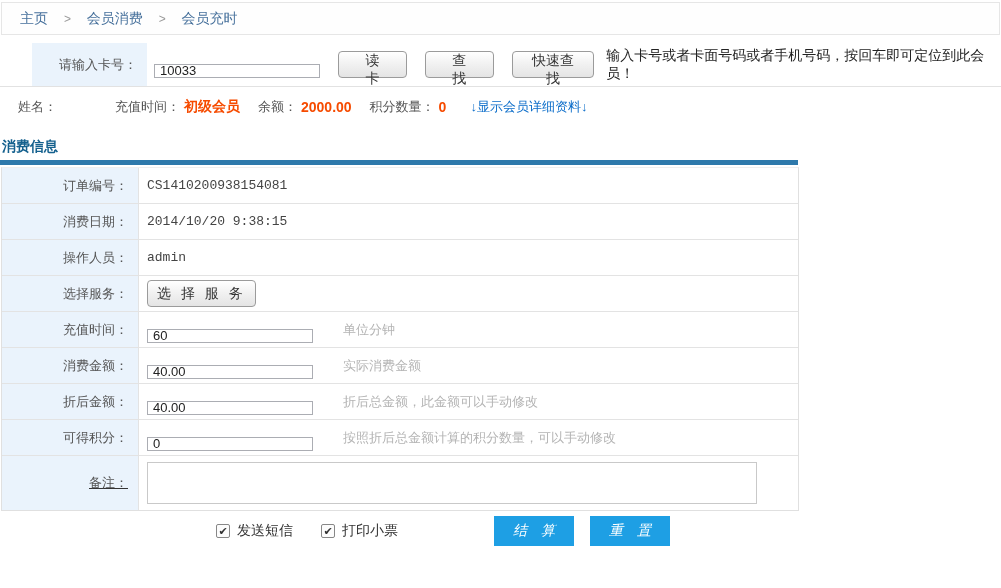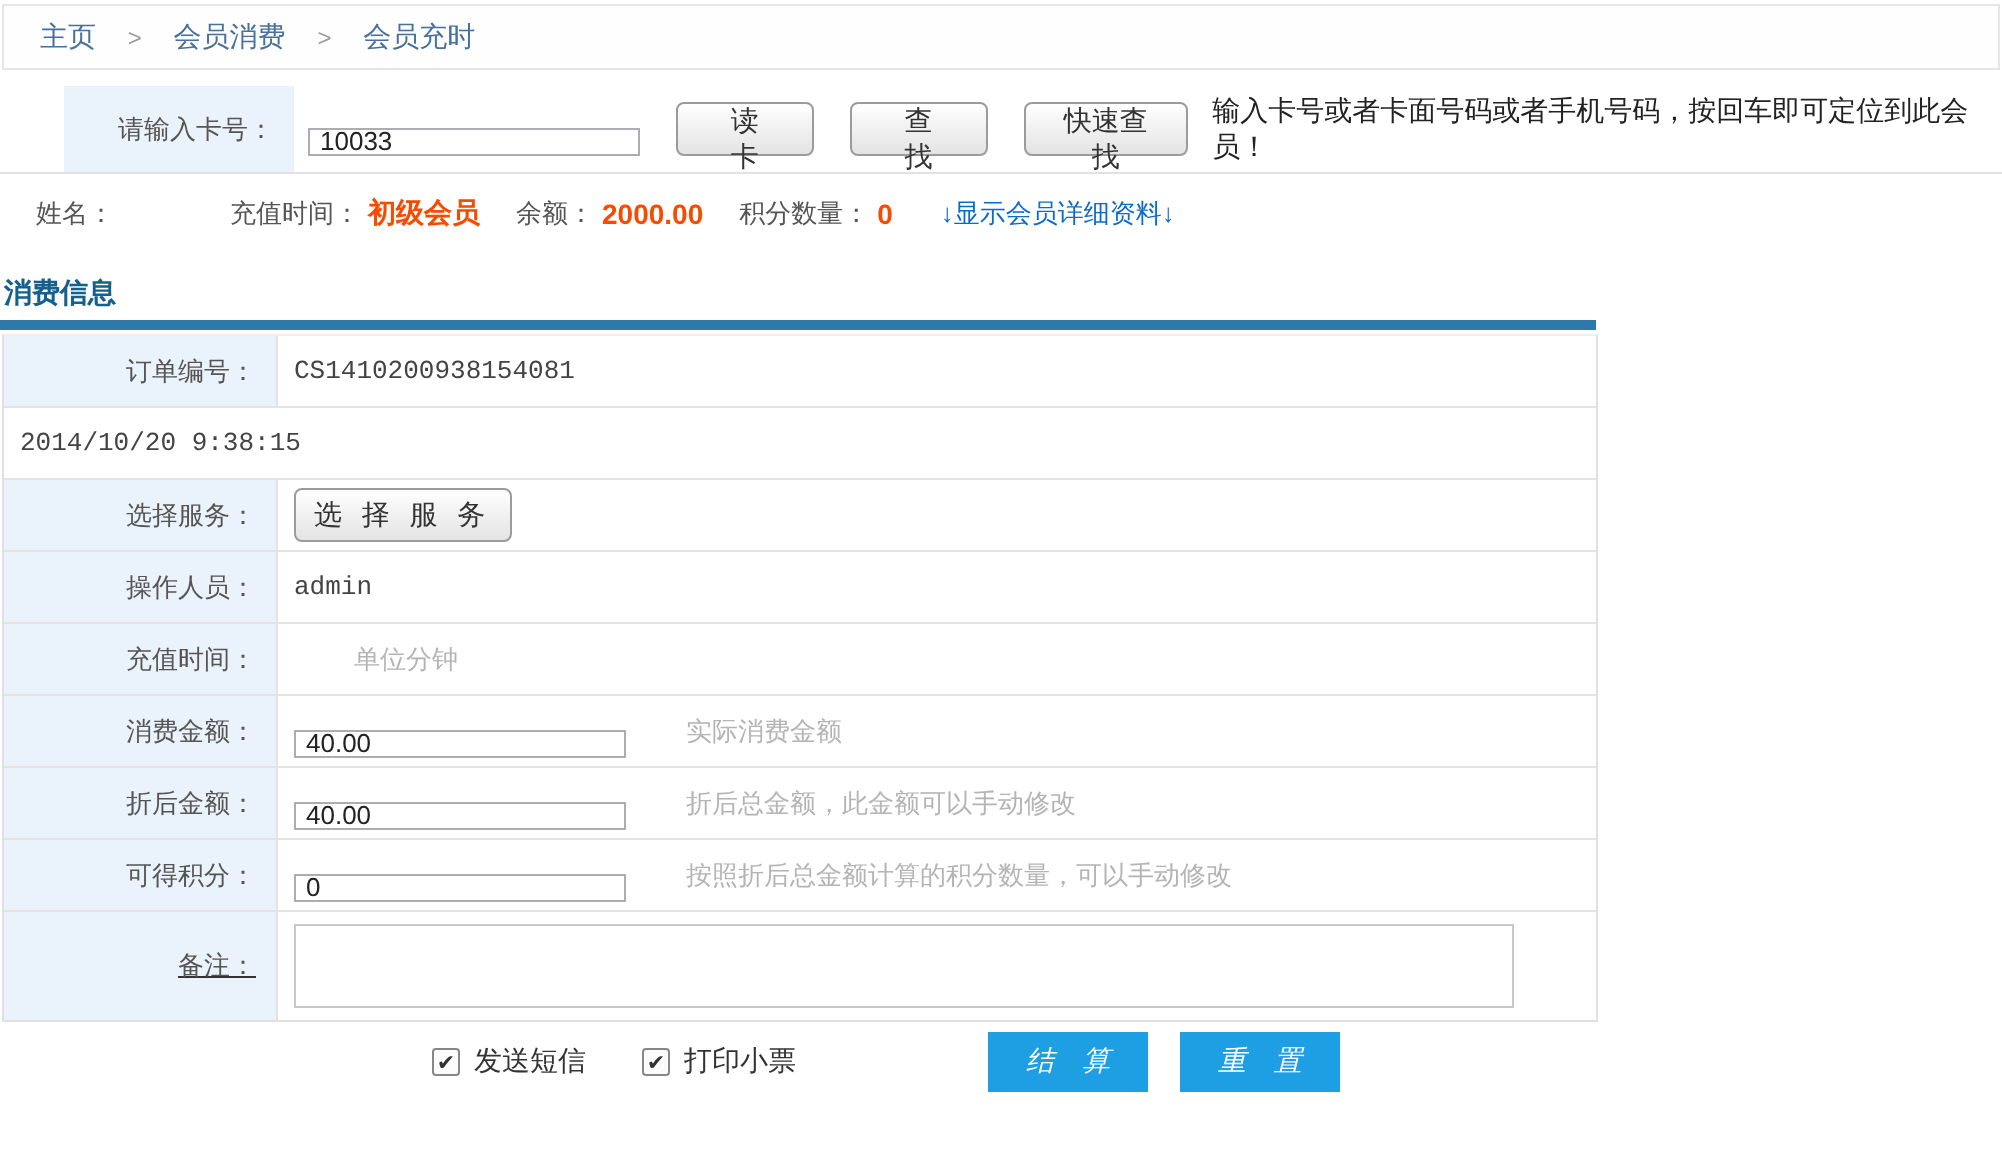--- a/index.html
+++ b/index.html
@@ -133,43 +133,45 @@
 <div class="form-table">
 
   <div class="frow">
     <div class="flabel">订单编号：</div>
     <div class="fvalue">
         <span class="mono">CS1410200938154081</span>
       </div>
   </div>
 
   <div class="frow">
+    <div class="flabel">消费日期：</div>
     <div class="fvalue">
         <span class="mono">2014/10/20 9:38:15</span>
       </div>
   </div>
 
   <div class="frow">
-    <div class="flabel">选择服务：</div>
-    <div class="fvalue">
-      <button class="grey-btn svc-btn">选 择 服 务</button>
-    </div>
-  </div>
-
-  <div class="frow">
     <div class="flabel">操作人员：</div>
     <div class="fvalue">
         <span class="mono">admin</span>
       </div>
   </div>
 
+  <div class="frow">
+    <div class="flabel">选择服务：</div>
+    <div class="fvalue">
+      <button class="grey-btn svc-btn">选 择 服 务</button>
+    </div>
+  </div>
+
 
   <div class="frow">
     <div class="flabel">充值时间：</div>
     <div class="fvalue">
+      <input class="text-input" type="text" value="60" style="">
       <span class="hint">单位分钟</span>
     </div>
   </div>
 
   <div class="frow">
     <div class="flabel">消费金额：</div>
     <div class="fvalue">
       <input class="text-input" type="text" value="40.00" style="">
       <span class="hint">实际消费金额</span>
     </div>

